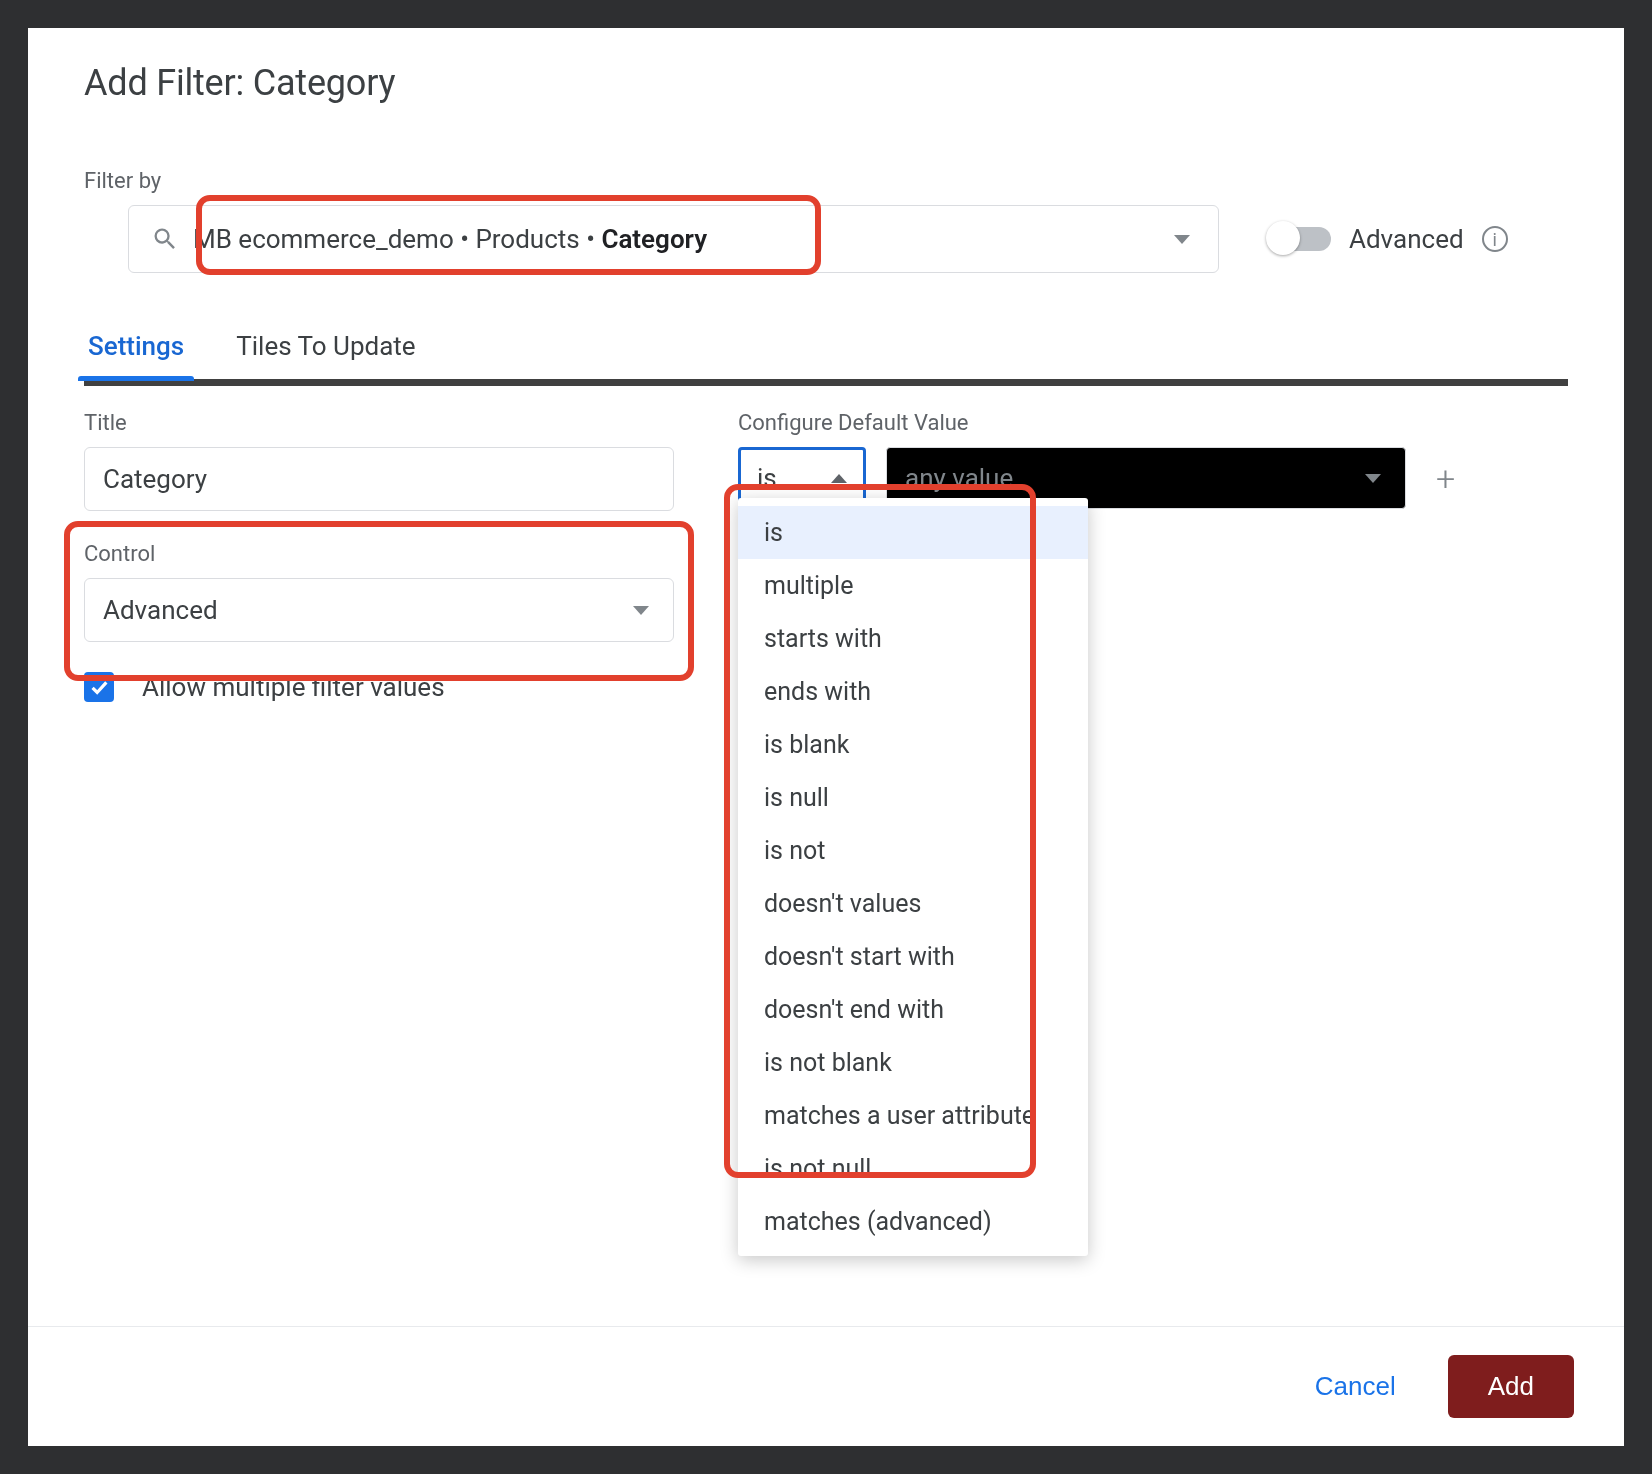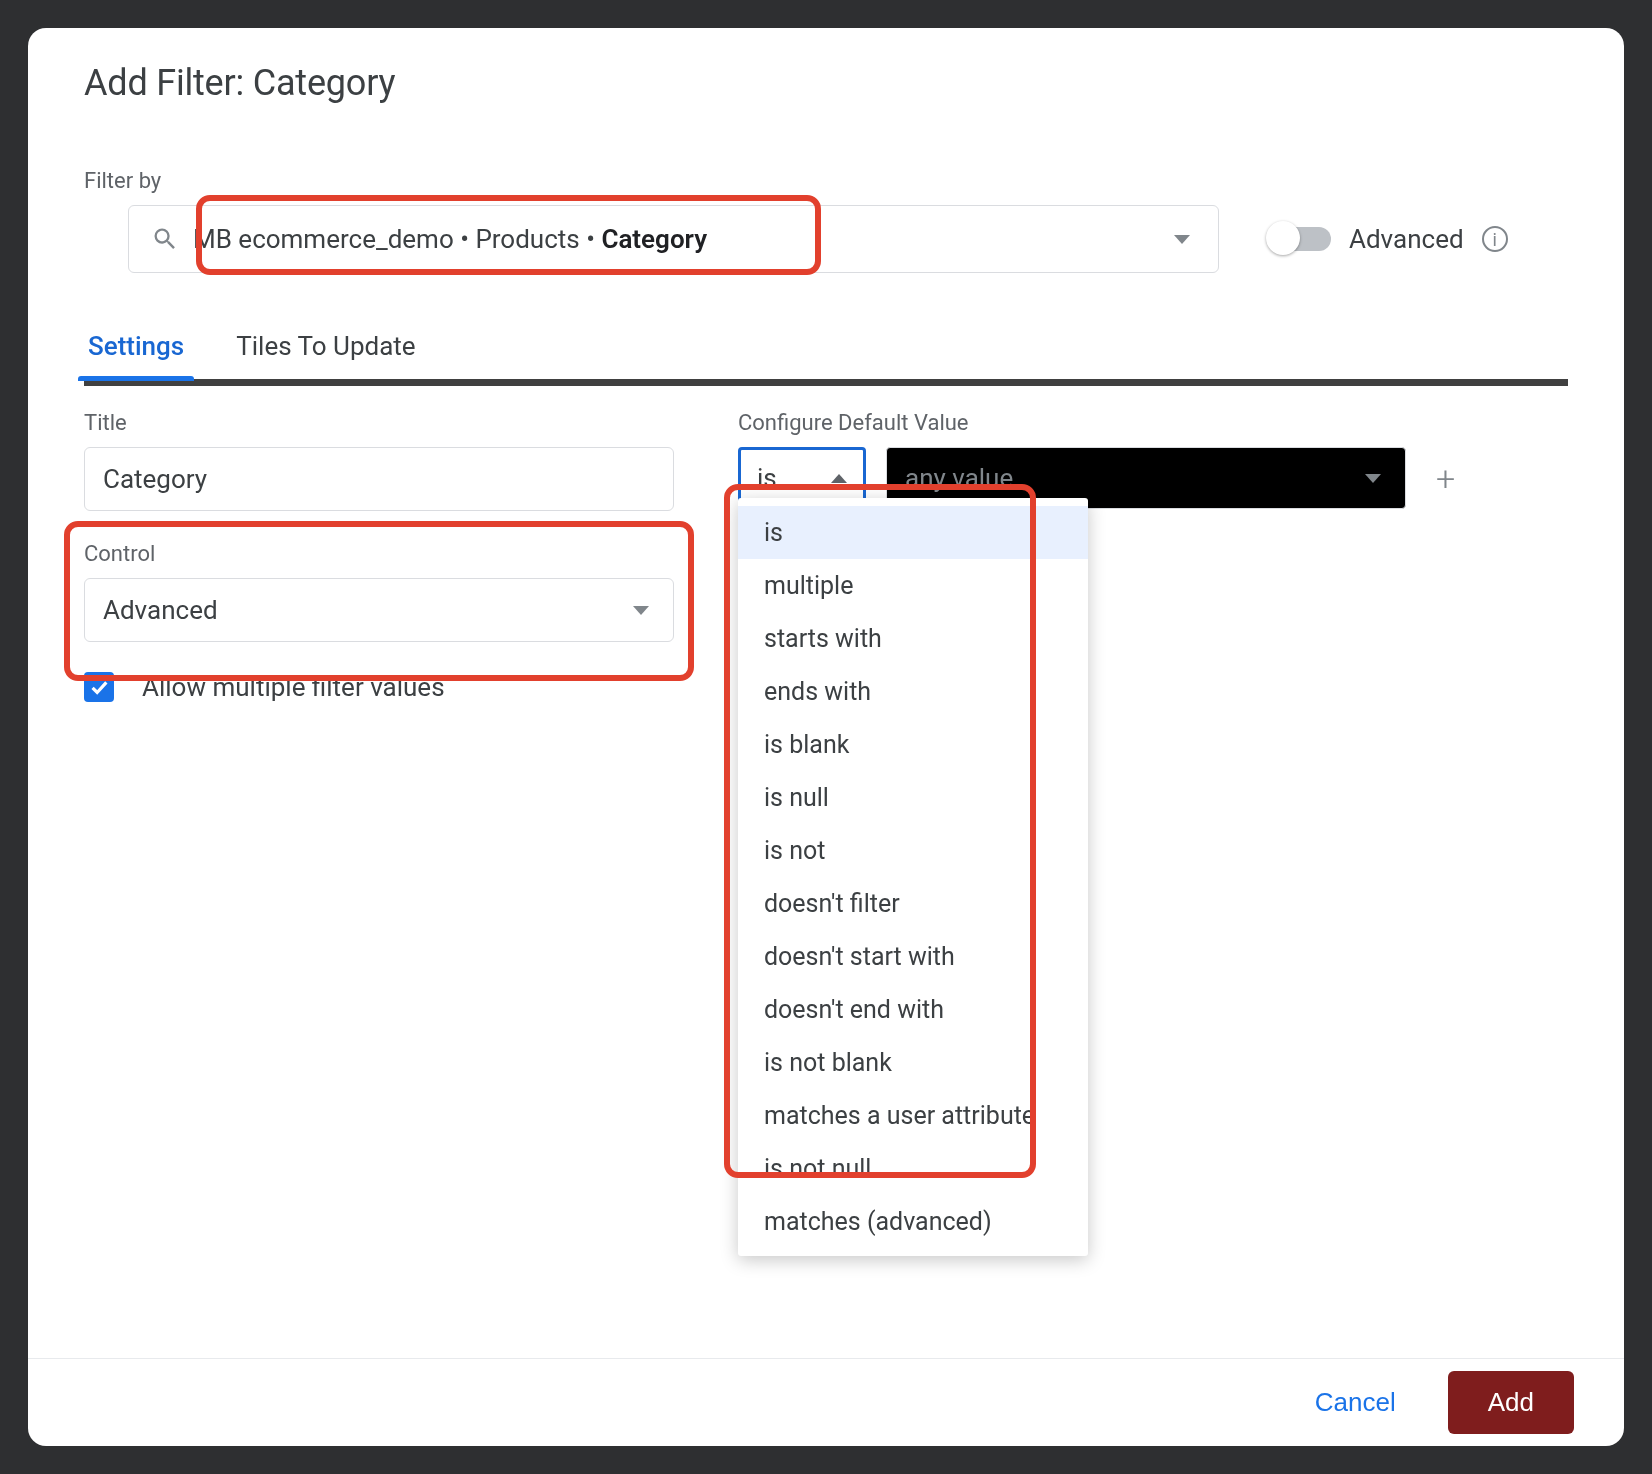--- a/index.html
+++ b/index.html
@@ -12,21 +12,20 @@
   }
   .outer {
     padding: 28px;
   }
   .dialog {
     background: #fff;
     width: 1596px;
     height: 1418px;
     position: relative;
     padding: 34px 56px 0 56px;
-    border-radius: 18px;
   }
   .title {
     font-size: 36px;
     font-weight: 400;
     color: #3c4043;
     margin: 0 0 64px 0;
     letter-spacing: -0.2px;
   }
   .section-label {
     font-size: 22px;
@@ -146,21 +145,21 @@
   }
   .dropdown-item {
     padding:12px 26px; font-size:25px; color:#3c4043; cursor:pointer;
   }
   .dropdown-item.selected { background:#e8f0fe; }
   .hi-dropdown {
     top:-14px; left:-14px; width:312px; height:694px;
   }
 
   .footer {
-    position:absolute; left:0; right:0; bottom:0; height:88px; border-top:1px solid #e8eaed;
+    position:absolute; left:0; right:0; bottom:0; height:120px; border-top:1px solid #e8eaed;
     display:flex; align-items:center; justify-content:flex-end; gap:30px; padding-right:50px;
   }
   .btn-cancel {
     background:none;border:none;color:#1a73e8;font-size:26px;padding:14px 22px;cursor:pointer;
   }
   .btn-add {
     background:#7f1d1d;border:none;color:#fff;font-size:26px;padding:16px 40px;border-radius:6px;cursor:pointer;
   }
 </style>
 </head>
@@ -248,21 +247,21 @@
         <div class="dropdown" id="op-dropdown">
           <div class="hi-red hi-dropdown"></div>
 
         <div class="dropdown-item selected">is</div>
             <div class="dropdown-item">multiple</div>
             <div class="dropdown-item">starts with</div>
             <div class="dropdown-item">ends with</div>
             <div class="dropdown-item">is blank</div>
             <div class="dropdown-item">is null</div>
             <div class="dropdown-item">is not</div>
-            <div class="dropdown-item">doesn't filter</div>
+            <div class="dropdown-item">doesn't values</div>
             <div class="dropdown-item">doesn't start with</div>
             <div class="dropdown-item">doesn't end with</div>
             <div class="dropdown-item">is not blank</div>
             <div class="dropdown-item">matches a user attribute</div>
             <div class="dropdown-item">is not null</div>
             <div class="dropdown-item">matches (advanced)</div>
           </div>
       </div>
     </div>
 

